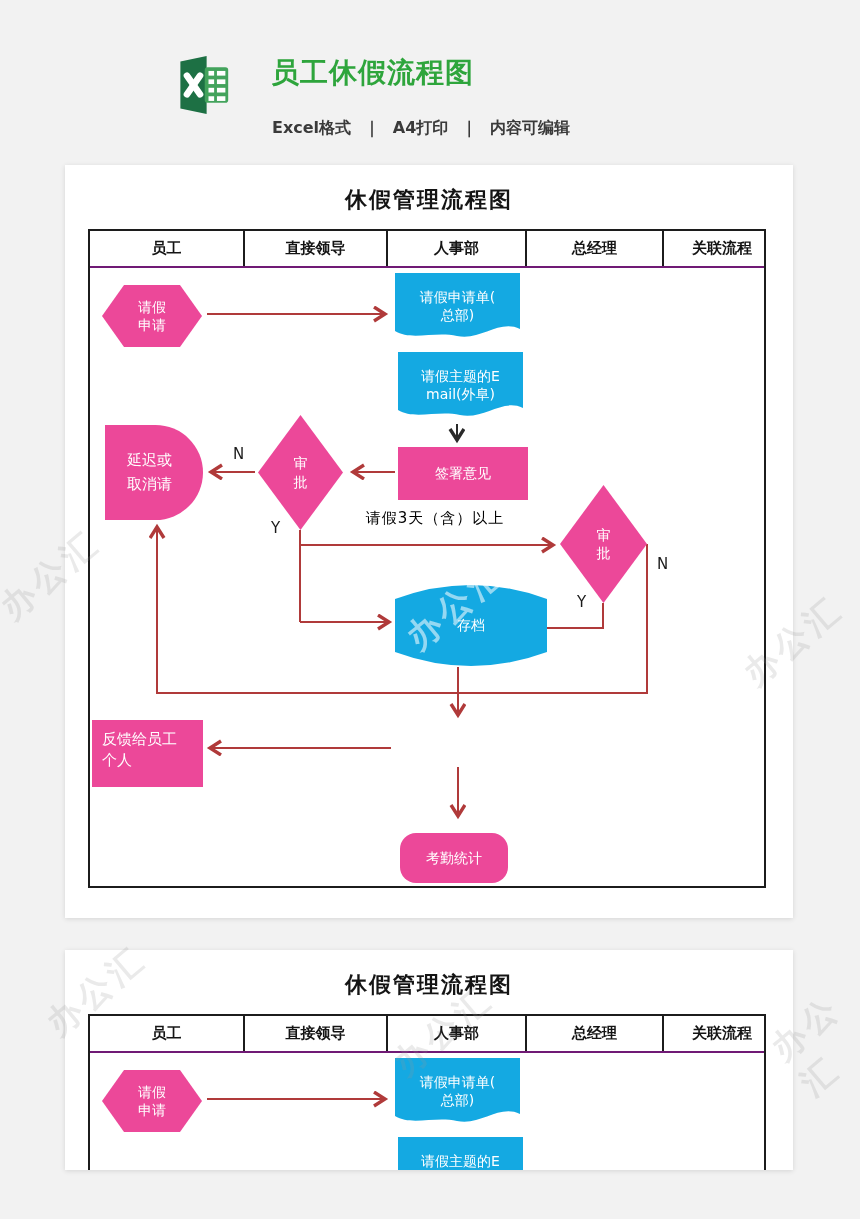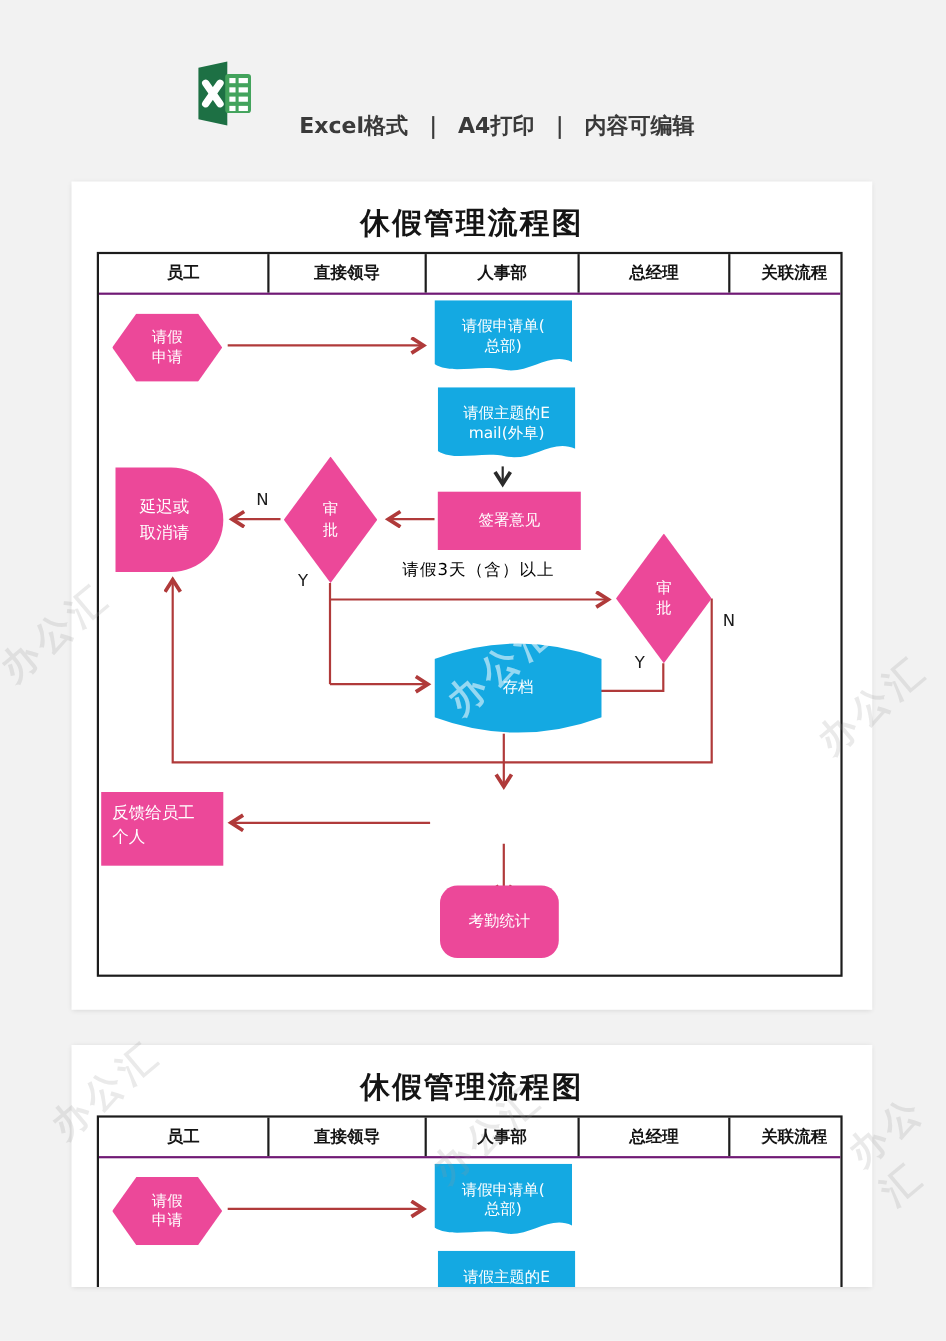--- a/index.html
+++ b/index.html
@@ -9,36 +9,36 @@
     font-family:"DejaVu Sans","Liberation Sans",sans-serif;
   }
   
   .site-header{position:absolute;left:0;top:0;width:860px;height:150px;}
   .xl-icon{position:absolute;left:170px;top:55px;width:62px;height:60px;}
   .page-title{
     position:absolute;left:271px;top:54px;font-size:28px;font-weight:bold;
     color:#2ea53c;letter-spacing:1px;
   }
   .page-sub{
-    position:absolute;left:272px;top:101px;font-size:20px;font-weight:bold;
+    position:absolute;left:272px;top:118px;font-size:16px;font-weight:bold;
     color:#3a3a3a;
   }
   .page-sub .sep{margin:0 13px;color:#3a3a3a;font-weight:bold;}
   
   .card{
     position:absolute;left:65px;width:728px;background:#ffffff;
     box-shadow:0 1px 5px rgba(0,0,0,0.12);
   }
   .card1{top:165px;height:753px;}
   .card2{top:950px;height:220px;overflow:hidden;}
   
   .chart{position:absolute;left:0;top:0;width:728px;height:753px;}
   .chart-title{
     position:absolute;left:0;top:20px;width:100%;text-align:center;
-    font-size:27px;font-weight:bold;color:#141414;letter-spacing:2px;
+    font-size:22px;font-weight:bold;color:#141414;letter-spacing:2px;
   }
   .lane-table{
     position:absolute;left:23px;top:64px;width:678px;height:659px;
     border:2px solid #1c1c1c;box-sizing:border-box;
   }
   .lane-head{
     display:flex;height:37px;border-bottom:2px solid #701a75;box-sizing:border-box;
   }
   .lane-cell{
     border-right:2px solid #1c1c1c;box-sizing:border-box;
@@ -86,20 +86,21 @@
       <rect x="40" y="35" width="6" height="5"></rect>
         <rect x="49" y="35" width="9" height="5"></rect>
       <rect x="40" y="44" width="6" height="5"></rect>
         <rect x="49" y="44" width="9" height="5"></rect>
     </g>
     <g stroke="#ffffff" stroke-width="7" stroke-linecap="round">
       <line x1="17" y1="22" x2="31" y2="42"></line>
       <line x1="31" y1="22" x2="17" y2="42"></line>
     </g>
   </svg>
+  <div class="page-title">员工休假流程图</div>
   <div class="page-sub"><span>Excel格式</span><span class="sep">｜</span><span>A4打印</span><span class="sep">｜</span><span>内容可编辑</span></div>
 </div>
 
 <div class="card card1">
   <div class="chart">
 
     <div class="chart-title">休假管理流程图</div>
 
     <div class="lane-table">
       <div class="lane-head">
@@ -170,21 +171,21 @@
       <svg class="doc-bg" viewBox="0 0 130 85" preserveAspectRatio="none">
         <path d="M0,16 Q65,-12 130,16 L130,69 Q65,97 0,69 Z" fill="#14a9e2"></path>
         </svg>
       <div class="doc-label" style="margin-top:0">存档</div>
     </div>
 
 
     <div class="node feedback" style="left:27px;top:555px;width:111px;height:67px">反馈给员工
 个人</div>
 
-    <div class="node rounded" style="left:335px;top:640px;width:108px;height:66px">考勤统计</div>
+    <div class="node rounded" style="left:335px;top:668px;width:108px;height:50px">考勤统计</div>
 
     <div class="flow-label" style="left:168px;top:280px">N</div>
     <div class="flow-label" style="left:206px;top:354px">Y</div>
     <div class="cond-label" style="left:260px;top:344px;width:220px">请假3天（含）以上</div>
     <div class="flow-label" style="left:592px;top:390px">N</div>
     <div class="flow-label" style="left:512px;top:428px">Y</div>
   </div>
 </div>
 
 <div class="card card2">

